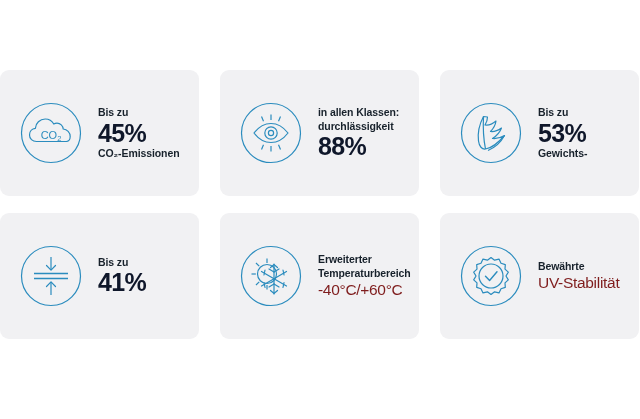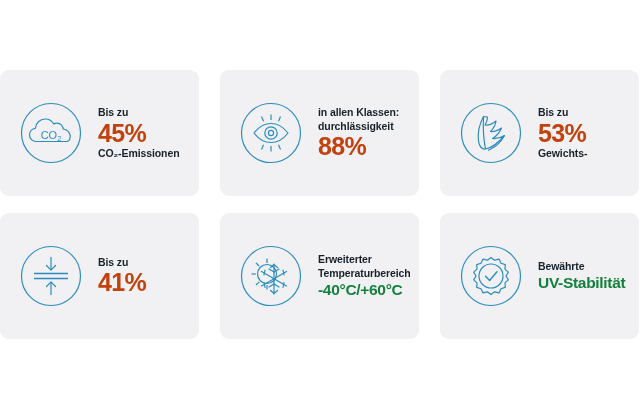--- a/index.html
+++ b/index.html
@@ -64,30 +64,30 @@
   }
   .line {
     color: #17212b;
     font-size: 10.5px;
     font-weight: bold;
     line-height: 13.5px;
     letter-spacing: -0.1px;
     white-space: nowrap;
   }
   .line.big {
-    color: #c2410c;
+    color: #0f172a;
     font-size: 25px;
     font-weight: bold;
     line-height: 27px;
     letter-spacing: -0.6px;
   }
   .line.mid {
-    color: #15803d;
+    color: #7f1d1d;
     font-size: 15.5px;
-    font-weight: bold;
+    font-weight: normal;
     line-height: 19px;
     letter-spacing: -0.3px;
   }
 </style>
 </head>
 <body>
 
 <div class="board">
   <div class="grid">
 

